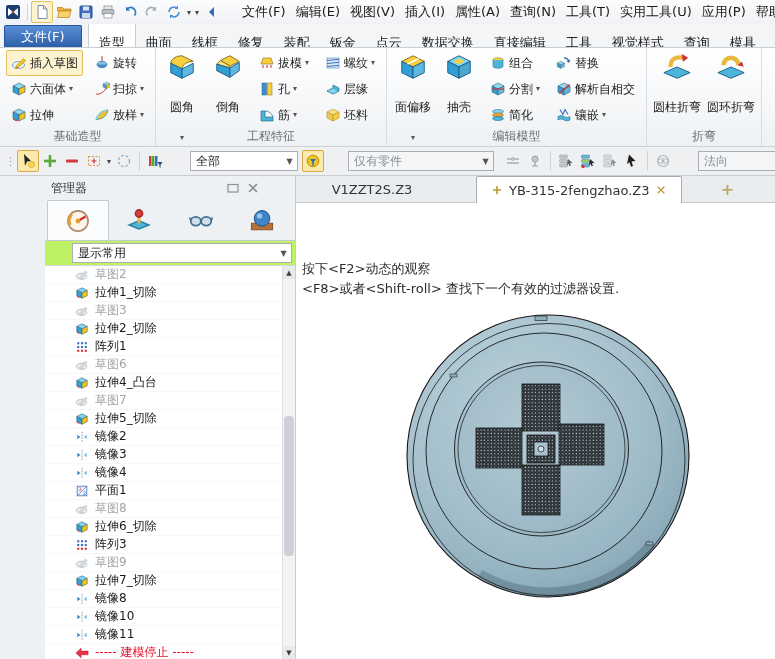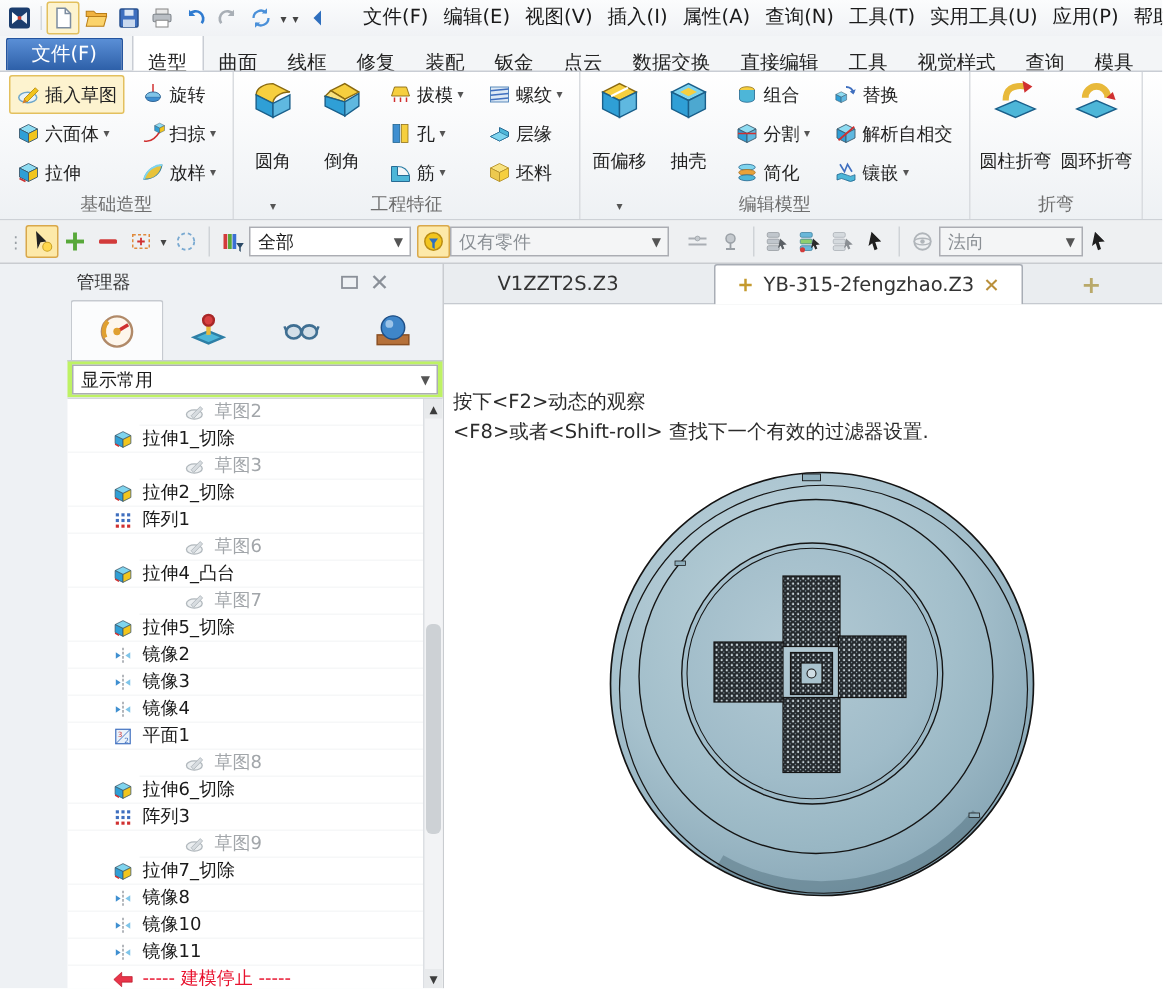--- a/index.html
+++ b/index.html
@@ -45,21 +45,21 @@
   .arrow { font-size:8px; color:#555; line-height:1; }
 
   
   .seltoolbar { position:absolute; left:0; top:147px; width:775px; height:29px; background:#eef0f2;
                 border-bottom:1px solid #c9ccd0; display:flex; align-items:center; padding:0 2px; overflow:hidden; }
   .st-icon { width:22px; height:22px; display:flex; align-items:center; justify-content:center; flex:0 0 auto; }
   .st-icon.hl { background:#fde9a9; border:1px solid #d9a84a; border-radius:2px; }
   .vsep { width:1px; height:20px; background:#cfd3d7; margin:0 4px; flex:0 0 auto; }
   .grip { color:#9aa0a6; font-size:11px; letter-spacing:-2px; margin:0 3px; flex:0 0 auto; }
   .combo { height:20px; background:#fff; border:1px solid #abadb3; display:flex; align-items:center;
-           font-size:12px; padding-left:5px; flex:0 0 auto; color:#1a1a1a; }
+           font-size:12px; padding-left:5px; flex:0 0 auto; color:#1a1a1a;margin-left:24px; }
   .combo .cb { margin-left:auto; width:15px; align-self:stretch; display:flex; align-items:center;
                justify-content:center; font-size:8px; color:#555; }
   .combo.disabled { background:#f4f5f6; color:#8a8f94; }
 
   
   .main { position:absolute; left:0; top:176px; width:775px; height:483px; display:flex; }
 
   
   .manager { width:296px; height:100%; background:#eef1f4; border-right:1px solid #c9ccd0;
              display:flex; flex-direction:column; flex:0 0 auto;padding-left:45px; }
@@ -68,21 +68,21 @@
   .mgr-ctrls { margin-left:auto; margin-right:28px; display:flex; gap:4px; }
   .mgr-ctrls span { width:16px; height:16px; display:flex; align-items:center; justify-content:center; }
   .mgr-tabs { height:42px; display:flex; align-items:stretch; padding:2px 2px 0; }
   .mtab { width:72px; display:flex; align-items:center; justify-content:center; }
   .mtab.active { background:#fbfcfd; border:1px solid #c6cad0; border-bottom:none; border-radius:2px 2px 0 0; }
   .mgr-filter-row { padding:2px 3px; background:#bef264; border-top:1px solid #c6cad0; }
   .tree-wrap { flex:1; position:relative; background:#fff; border-top:1px solid #d4d7db; overflow:hidden; }
   .tree { position:absolute; left:0; top:0; right:13px; bottom:0; overflow:hidden; }
   .trow { display:flex; align-items:center; height:18px; padding-left:30px; gap:6px; font-size:12px;
           border-bottom:1px solid #f6f7f8; color:#1a1a1a; }
-  .trow.dim { color:#a2a6aa;margin-left:48px; }
+  .trow.dim { color:#a2a6aa; }
   .trow.stop { color:#e8112d; }
   .vscroll { position:absolute; right:0; top:0; bottom:0; width:13px; background:#f2f3f5; border-left:1px solid #dcdfe3; }
   .vs-btn { position:absolute; left:0; width:12px; height:13px; display:flex; align-items:center;
             justify-content:center; font-size:7px; color:#3c3c3c; background:#e8eaec; }
   .vs-up { top:0; } .vs-down { bottom:0; }
   .vs-thumb { position:absolute; left:1px; width:10px; top:150px; height:140px; background:#cdd1d5; border-radius:4px; }
 
   
   .docarea { flex:1; position:relative; background:#fff; overflow:hidden; }
   .doctabs { height:27px; background:#eaedf0; border-bottom:1px solid #c6cad0; display:flex; align-items:stretch;gap:28px; }

